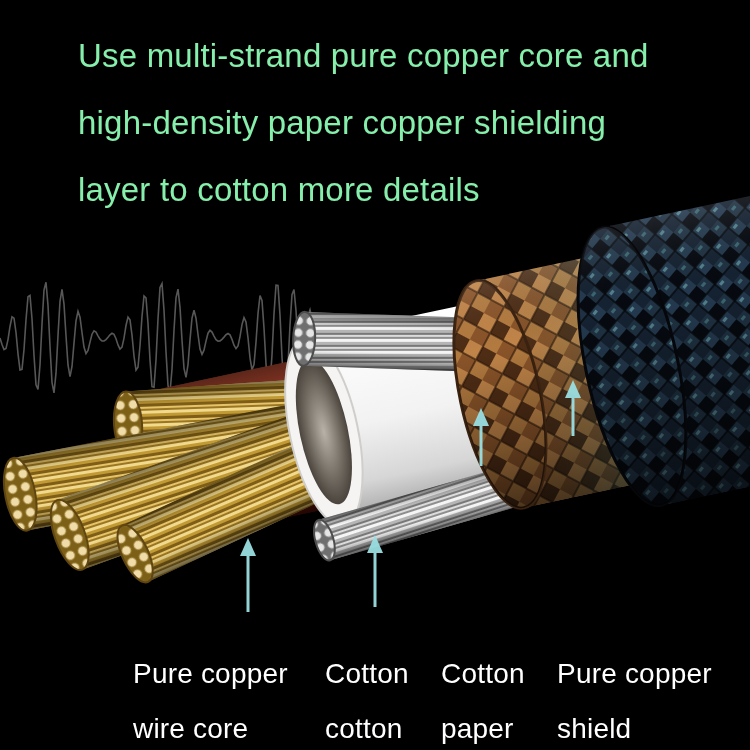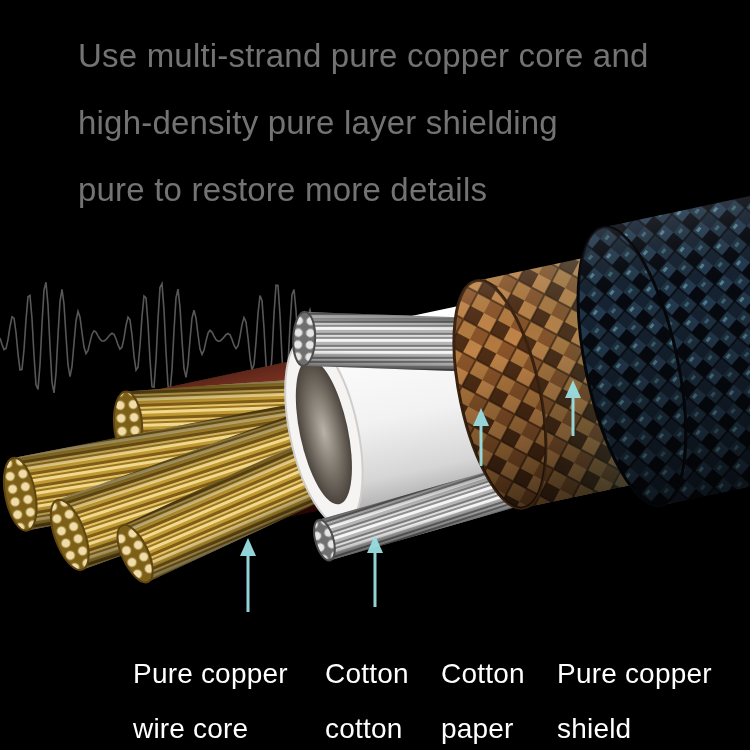--- a/index.html
+++ b/index.html
@@ -1,19 +1,19 @@
 <!DOCTYPE html>
 <html><head>
 <meta charset="utf-8">
 <style>
   html,body{margin:0;padding:0;background:#000;}
   body{width:750px;height:750px;position:relative;overflow:hidden;
        font-family:"Liberation Sans",sans-serif;}
   .stage-svg{position:absolute;left:0;top:0;width:750px;height:750px;}
-  .heading{position:absolute;left:78px;top:22px;color:#737373;
+  .heading{position:absolute;left:78px;top:22px;color:#86efac;
            font-size:33px;line-height:67px;font-weight:400;letter-spacing:.2px;}
   .part-label{position:absolute;top:646px;color:#ffffff;font-size:28px;
               line-height:55px;font-weight:400;letter-spacing:.2px;}
   .pl-line{white-space:nowrap;}
   .lab1{left:133px;} .lab2{left:325px;} .lab3{left:441px;} .lab4{left:557px;}
 </style>
 </head>
 <body>
 
 <svg class="stage-svg" width="750" height="750" viewBox="0 0 750 750">
@@ -175,22 +175,22 @@
     </g>
     <g>
       <line x1="573" y1="436" x2="573" y2="394"></line>
       <polygon points="573,380 565,398 581,398" stroke="none"></polygon>
     </g>
   </g>
 </svg>
 
 <div class="heading">
   <div>Use multi-strand pure copper core and</div>
-  <div>high-density pure layer shielding</div>
-  <div>pure to restore more details</div>
+  <div>high-density paper copper shielding</div>
+  <div>layer to cotton more details</div>
 </div>
 
 <div class="part-label lab1">
   <div class="pl-line">Pure copper</div>
   <div class="pl-line">wire core</div>
 </div>
 <div class="part-label lab2">
   <div class="pl-line">Cotton</div>
   <div class="pl-line">cotton</div>
 </div>

